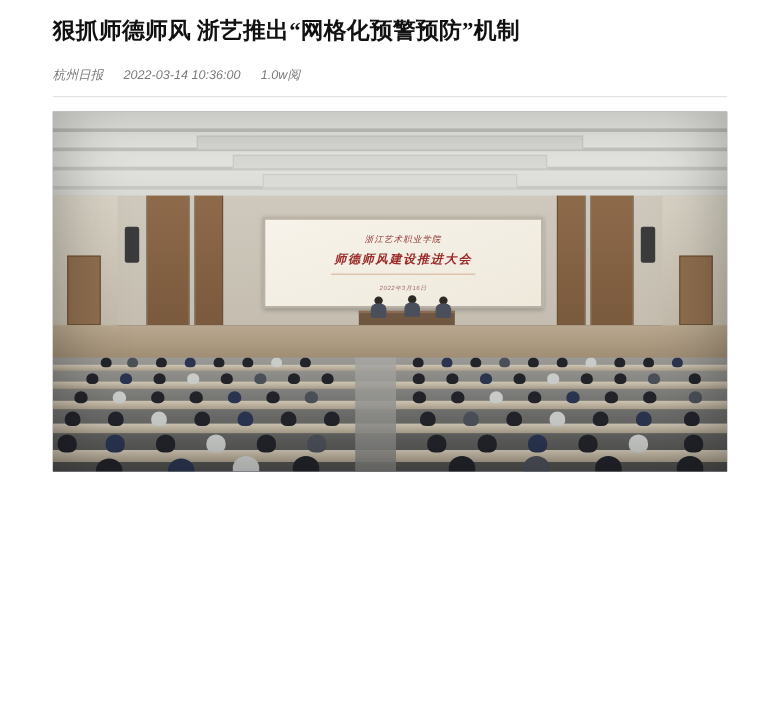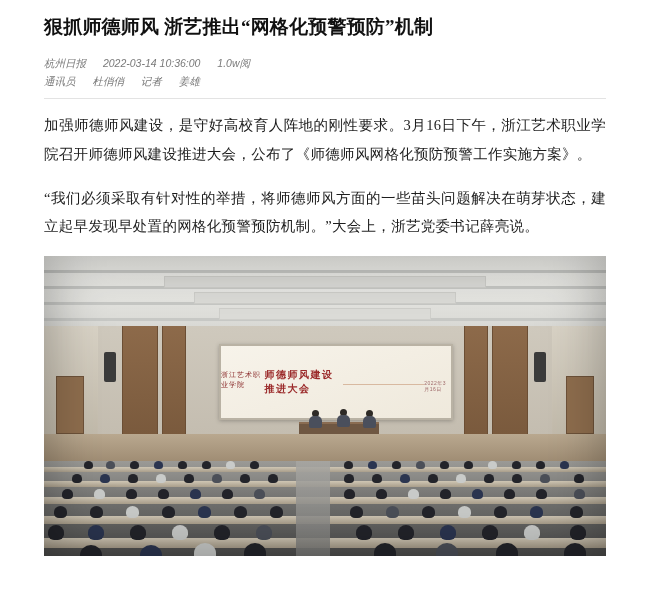--- a/index.html
+++ b/index.html
@@ -94,21 +94,21 @@
     background: linear-gradient(180deg,#8d6a4a 0%,#7a5a3d 100%);
     border-left: 1px solid #6b4e34;
     border-right: 1px solid #6b4e34;
   }
   .screen {
     position: absolute;
     left: 175px; top: 88px; width: 230px; height: 72px;
     background: linear-gradient(160deg,#f7f3ea 0%,#efe9dc 100%);
     border: 2px solid #b9b2a4;
     box-shadow: 0 1px 4px rgba(0,0,0,0.25);
-    display: flex; align-items: center; justify-content: center;
+    display: flex; flex-direction: column; align-items: center; justify-content: center; font-style: italic;
   }
   .screen .s-title {
     font-family: "Liberation Sans", sans-serif;
     font-size: 7px; color: #8a2b2b; letter-spacing: 1px; margin-bottom: 4px;
   }
   .screen .s-main {
     font-family: "Liberation Sans", sans-serif;
     font-size: 10px; font-weight: bold; color: #9b2a2a; letter-spacing: 1.5px;
   }
   .screen .s-date {
@@ -180,34 +180,24 @@
 <div class="page">
 
   <h1 class="headline">狠抓师德师风 浙艺推出“网格化预警预防”机制</h1>
 
   <div class="meta">
     <span class="meta-line">
       <span class="meta-item">杭州日报</span>
       <span class="meta-item">2022-03-14 10:36:00</span>
       <span class="meta-item">1.0w阅</span>
     </span>
-    <span class="meta-line">
-      <span class="meta-item">通讯员</span>
-      <span class="meta-item">杜俏俏</span>
-      <span class="meta-item">记者</span>
-      <span class="meta-item">姜雄</span>
-    </span>
   </div>
 
   <hr class="divider">
 
-  <div class="body-text">
-    <p>加强师德师风建设，是守好高校育人阵地的刚性要求。3月16日下午，浙江艺术职业学院召开师德师风建设推进大会，公布了《师德师风网格化预防预警工作实施方案》。</p>
-    <p>“我们必须采取有针对性的举措，将师德师风方面的一些苗头问题解决在萌芽状态，建立起早发现早处置的网格化预警预防机制。”大会上，浙艺党委书记薛亮说。</p>
-  </div>
 
   <div class="photo-wrap">
     <div class="photo">
 
       <div class="ceiling">
         <div class="beam" style="top:14px"></div>
         <div class="beam" style="top:30px"></div>
         <div class="beam" style="top:46px"></div>
         <div class="beam" style="top:62px"></div>
         <div class="panel" style="left:120px; top:20px; width:320px;"></div>

